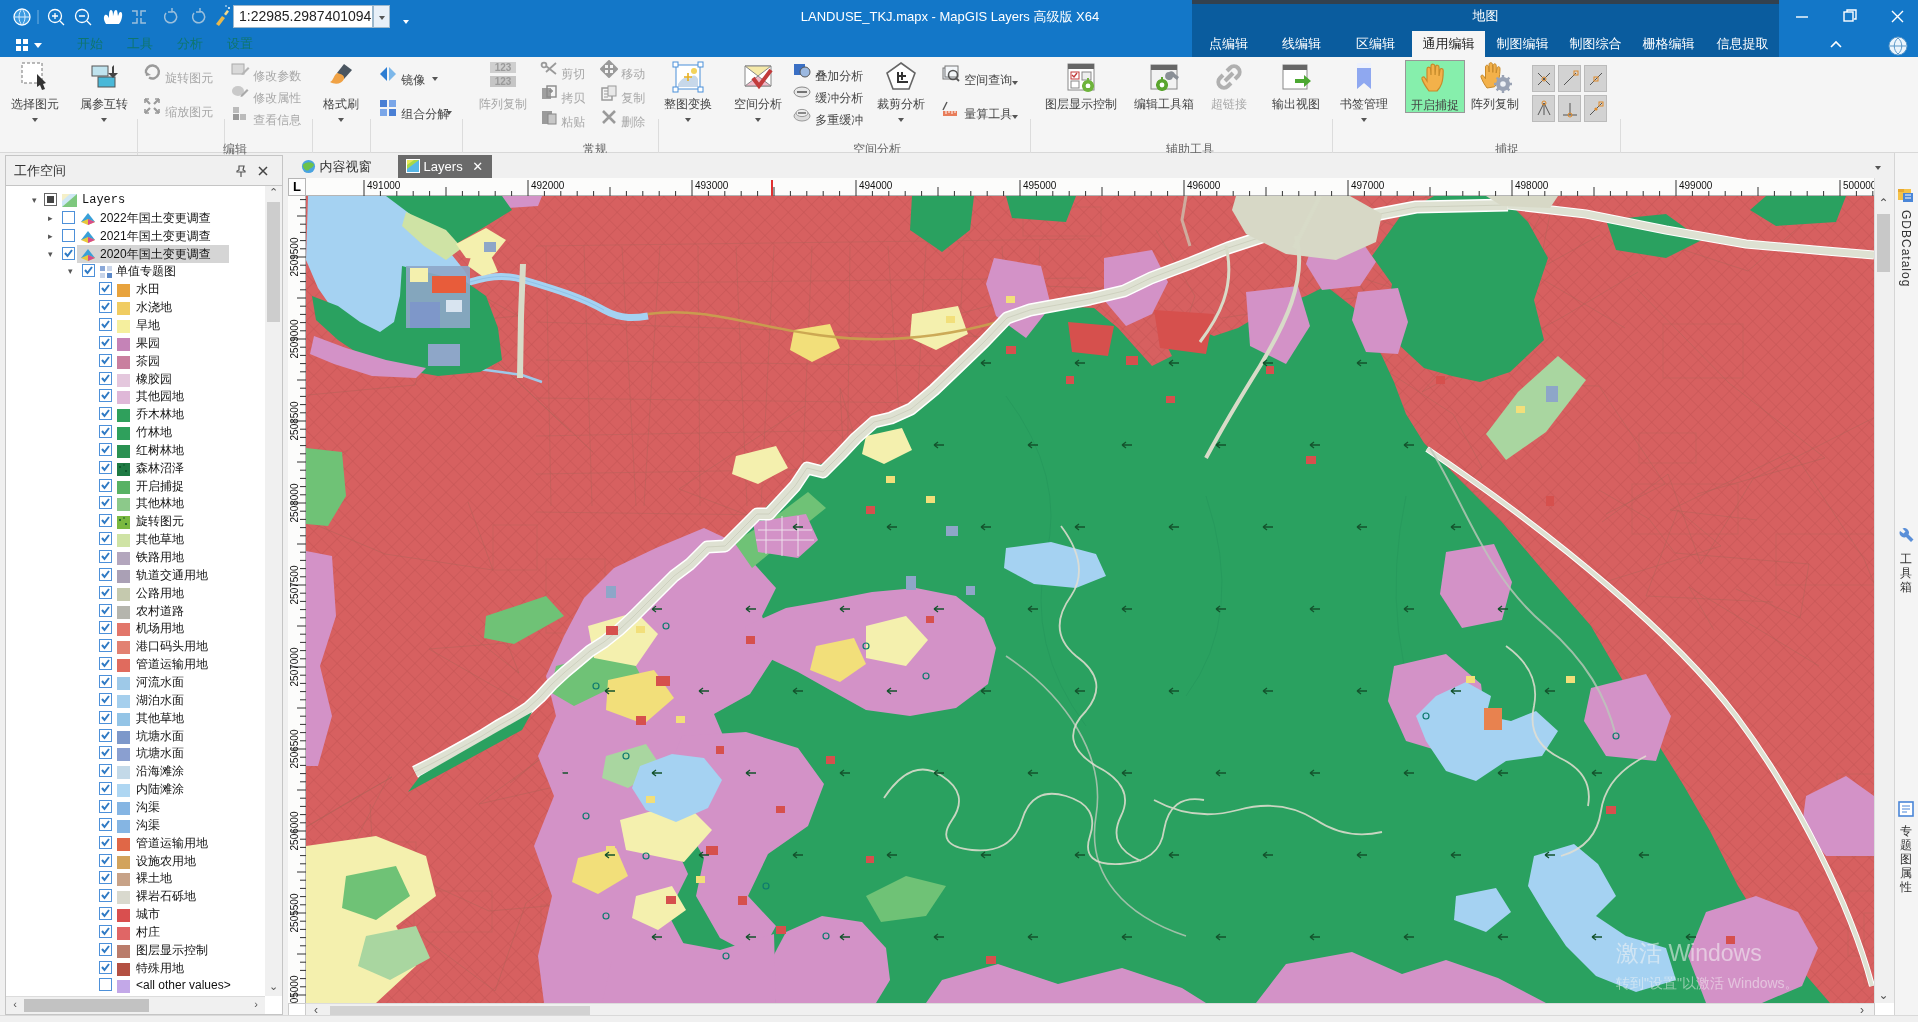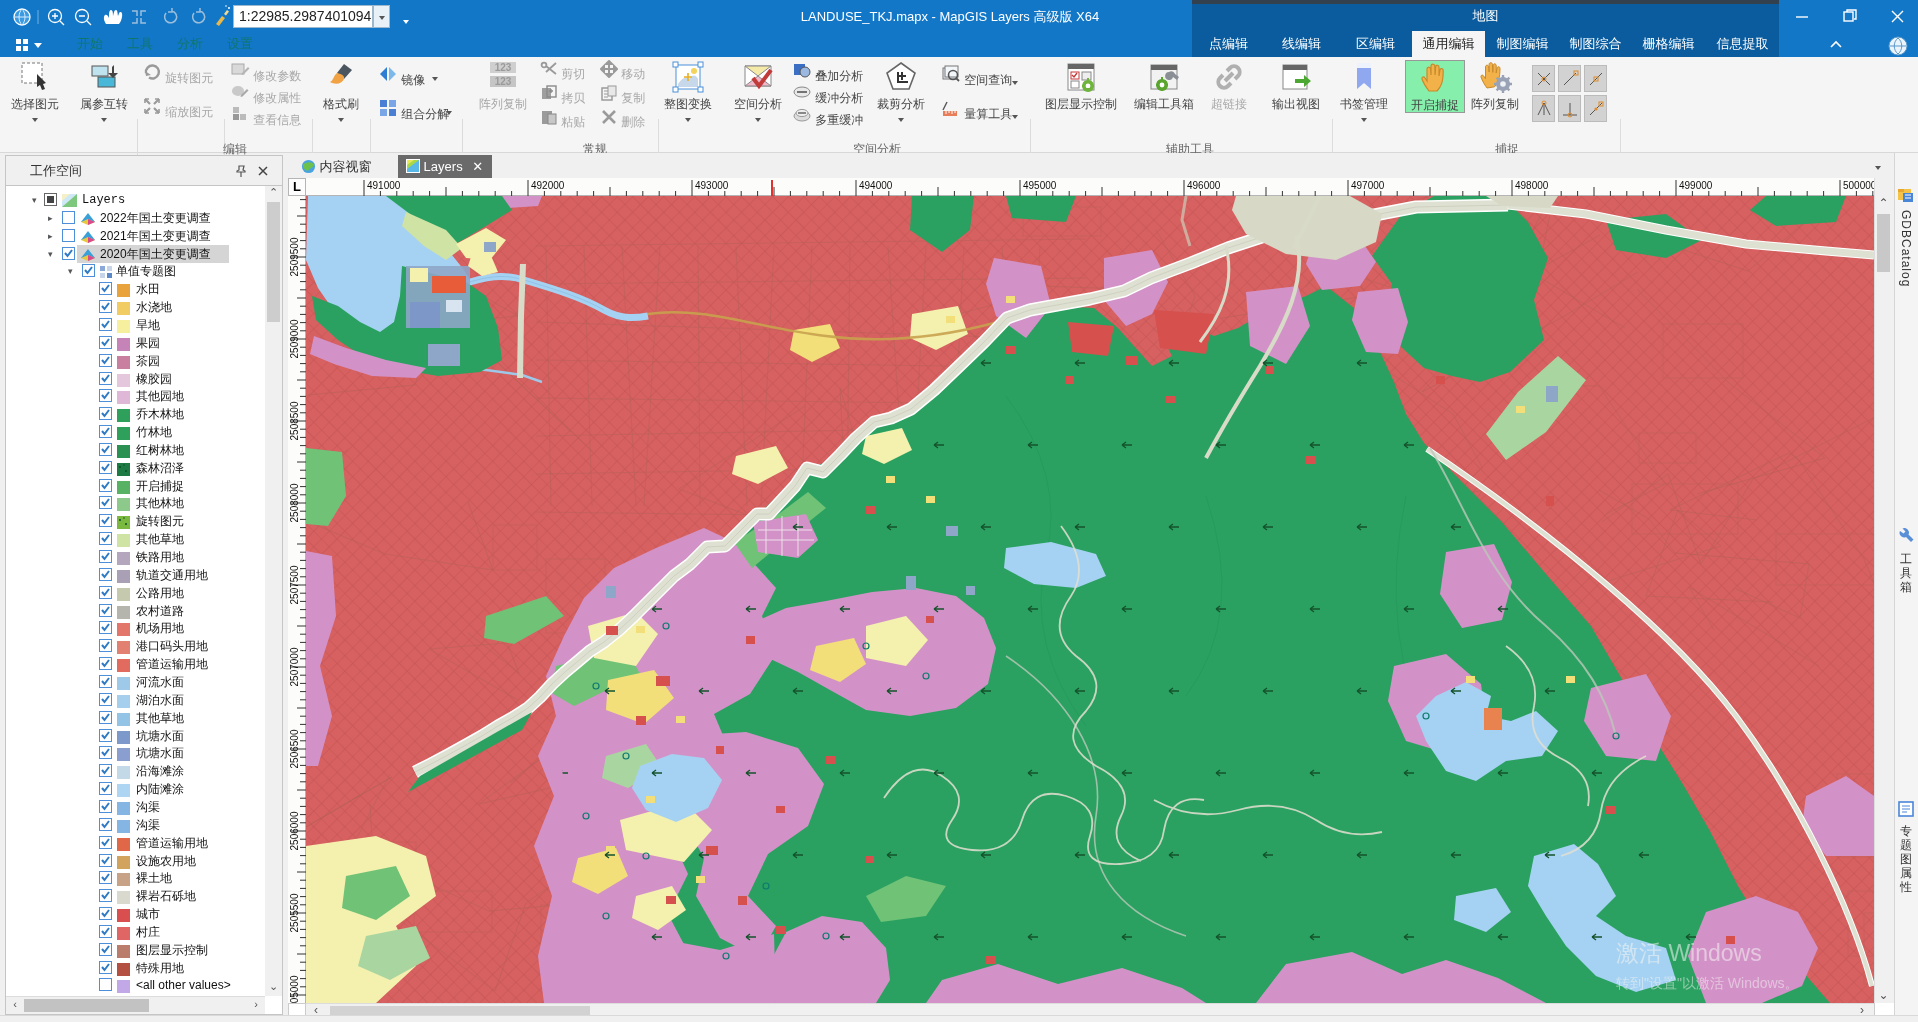--- a/index.html
+++ b/index.html
@@ -371,21 +371,21 @@
     </svg></div>
 <div class="abs" style="left:1558px;top:95px;width:23px;height:27px;background:#d2d2d2;border:1px solid #bbb"><svg width="20" height="20" viewBox="0 0 20 20" style="margin:3px 1px">
       <path d="M10 4v12M3 16h14" stroke="#555"></path>
       <circle cx="10" cy="16" r="2" fill="none" stroke="#e08a28"></circle>
     </svg></div>
 <div class="abs" style="left:1584px;top:95px;width:23px;height:27px;background:#d2d2d2;border:1px solid #bbb"><svg width="20" height="20" viewBox="0 0 20 20" style="margin:3px 1px">
       <path d="M4 16L16 4" stroke="#555"></path>
       <circle cx="10" cy="10" r="1.6" fill="#e08a28"></circle>
       <rect x="13" y="3" width="4" height="4" fill="none" stroke="#e08a28"></rect>
     </svg></div>
-<div class="abs panel-hdr"><span style="margin-left:24px">工作空间</span>
+<div class="abs panel-hdr"><span style="margin-left:8px">工作空间</span>
 <svg class="abs" style="right:34px;top:8px" width="14" height="14" viewBox="0 0 14 14">
       <path d="M5 2h5l-1 4 2 1v1H3V7l2-1zM7 8v5" stroke="#555" fill="none" stroke-width="1.2"></path>
     </svg>
 <svg class="abs" style="right:12px;top:8px" width="14" height="14" viewBox="0 0 14 14">
       <path d="M3 3l8 8M11 3l-8 8" stroke="#444" stroke-width="1.5"></path>
     </svg>
 </div>
 <div class="abs tree">
 <div class="trow" style="left:0;top:5.0px;width:260px">
       <span class="exp" style="left:26px">▾</span>

